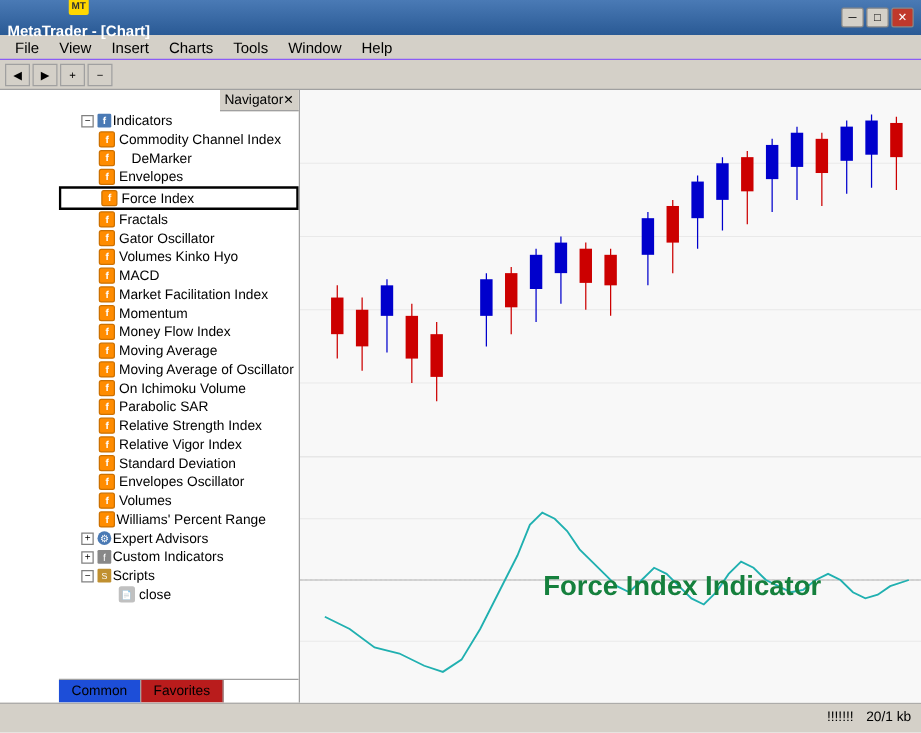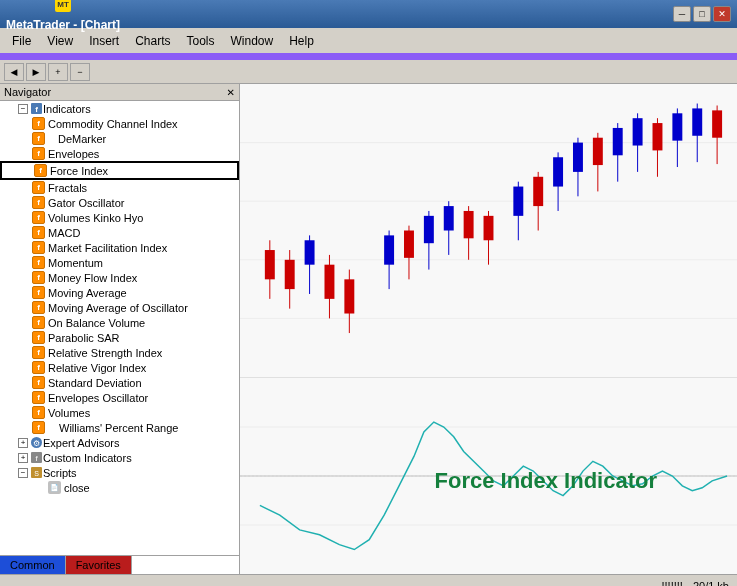--- a/index.html
+++ b/index.html
@@ -7,32 +7,32 @@
 
     
     .title-bar { height: 28px; background: linear-gradient(to bottom, #4a7ab5, #2a5a95); display: flex; align-items: center; justify-content: space-between; padding: 0 6px; }
     .title-bar-left { display: flex; align-items: center; gap: 6px; color: white; font-size: 12px; font-weight: bold; flex-direction: column; }
     .title-bar-icon { width: 16px; height: 16px; background: #ffd700; border-radius: 2px; display: flex; align-items: center; justify-content: center; font-size: 9px; }
     .title-bar-controls { display: flex; gap: 2px; }
     .title-btn { width: 18px; height: 16px; background: #d4d0c8; border: 1px solid #888; border-radius: 2px; display: flex; align-items: center; justify-content: center; font-size: 9px; cursor: pointer; }
     .title-btn.close { background: #c0392b; color: white; }
 
     
-    .menu-bar { height: 32px; background: #d4d0c8; display: flex; align-items: center; padding: 0 4px; border-bottom: 7px solid #8b5cf6; text-align: center; }
+    .menu-bar { height: 20px; background: #d4d0c8; display: flex; align-items: center; padding: 0 4px; border-bottom: 1px solid #8b5cf6; text-align: center; }
     .menu-item { padding: 2px 8px; font-size: 12px; cursor: pointer; }
 
     
     .toolbar { height: 24px; background: #d4d0c8; border-bottom: 1px solid #a0a0a0; display: flex; align-items: center; padding: 0 4px; gap: 2px; }
     .toolbar-btn { width: 20px; height: 18px; background: #d4d0c8; border: 1px solid #a0a0a0; display: flex; align-items: center; justify-content: center; font-size: 9px; cursor: pointer; }
 
     
     .main { display: flex; height: calc(586px - 28px - 22px - 24px - 22px); }
 
     
-    .navigator { width: 240px; background: white; border-right: 1px solid #a0a0a0; display: flex; flex-direction: column; }
+    .navigator { width: 240px; background: white; border-right: 1px solid #a0a0a0; display: flex; flex-direction: column; align-items: flex-end; }
     .navigator-header { background: #d4d0c8; padding: 2px 4px; display: flex; align-items: center; justify-content: space-between; font-size: 11px; border-bottom: 1px solid #a0a0a0; }
     .navigator-close { font-size: 10px; cursor: pointer; }
     .navigator-body { flex: 1; overflow: hidden; display: flex; flex-direction: column; }
     .navigator-scroll { flex: 1; overflow-y: auto; overflow-x: hidden; }
     .nav-item { display: flex; align-items: center; padding: 1px 4px; cursor: pointer; white-space: nowrap; }
     .nav-item.selected { background: white; border: 2px solid #000; }
     .f-icon { width: 13px; height: 13px; background: #ff8c00; border: 1px solid #cc7000; border-radius: 2px; display: flex; align-items: center; justify-content: center; font-size: 8px; font-weight: bold; color: white; }
     .group-icon { width: 13px; height: 13px; display: flex; align-items: center; justify-content: center; }
     .nav-indent { padding-left: 18px; }
     .nav-indent2 { padding-left: 32px; }
@@ -180,21 +180,21 @@
           <span class="nav-item-text" style="margin-left:3px">Moving Average</span>
         </div>
 
         <div class="nav-item nav-indent2">
           <div class="f-icon">f</div>
           <span class="nav-item-text" style="margin-left:3px">Moving Average of Oscillator</span>
         </div>
 
         <div class="nav-item nav-indent2">
           <div class="f-icon">f</div>
-          <span class="nav-item-text" style="margin-left:3px">On Balance Volume</span>
+          <span class="nav-item-text" style="margin-left:3px">On Ichimoku Volume</span>
         </div>
 
         <div class="nav-item nav-indent2">
           <div class="f-icon">f</div>
           <span class="nav-item-text" style="margin-left:3px">Parabolic SAR</span>
         </div>
 
         <div class="nav-item nav-indent2">
           <div class="f-icon">f</div>
           <span class="nav-item-text" style="margin-left:3px">Relative Strength Index</span>
@@ -215,21 +215,21 @@
           <span class="nav-item-text" style="margin-left:3px">Envelopes Oscillator</span>
         </div>
 
         <div class="nav-item nav-indent2">
           <div class="f-icon">f</div>
           <span class="nav-item-text" style="margin-left:3px">Volumes</span>
         </div>
 
         <div class="nav-item nav-indent2">
           <div class="f-icon">f</div>
-          <span class="nav-item-text" style="margin-left:14px">Williams' Percent Range</span>
+          <span class="nav-item-text" style="margin-left:1px">Williams' Percent Range</span>
         </div>
 
         <div class="nav-item nav-indent">
           <div class="expand-btn">+</div>
           <div class="group-icon">
             <svg width="13" height="13" viewBox="0 0 13 13">
                 <circle cx="6.5" cy="6.5" r="5.5" fill="#4a7ab5"></circle>
                 <text x="6.5" y="9.5" text-anchor="middle" fill="white" font-size="8">⚙</text>
               </svg>
           </div>

